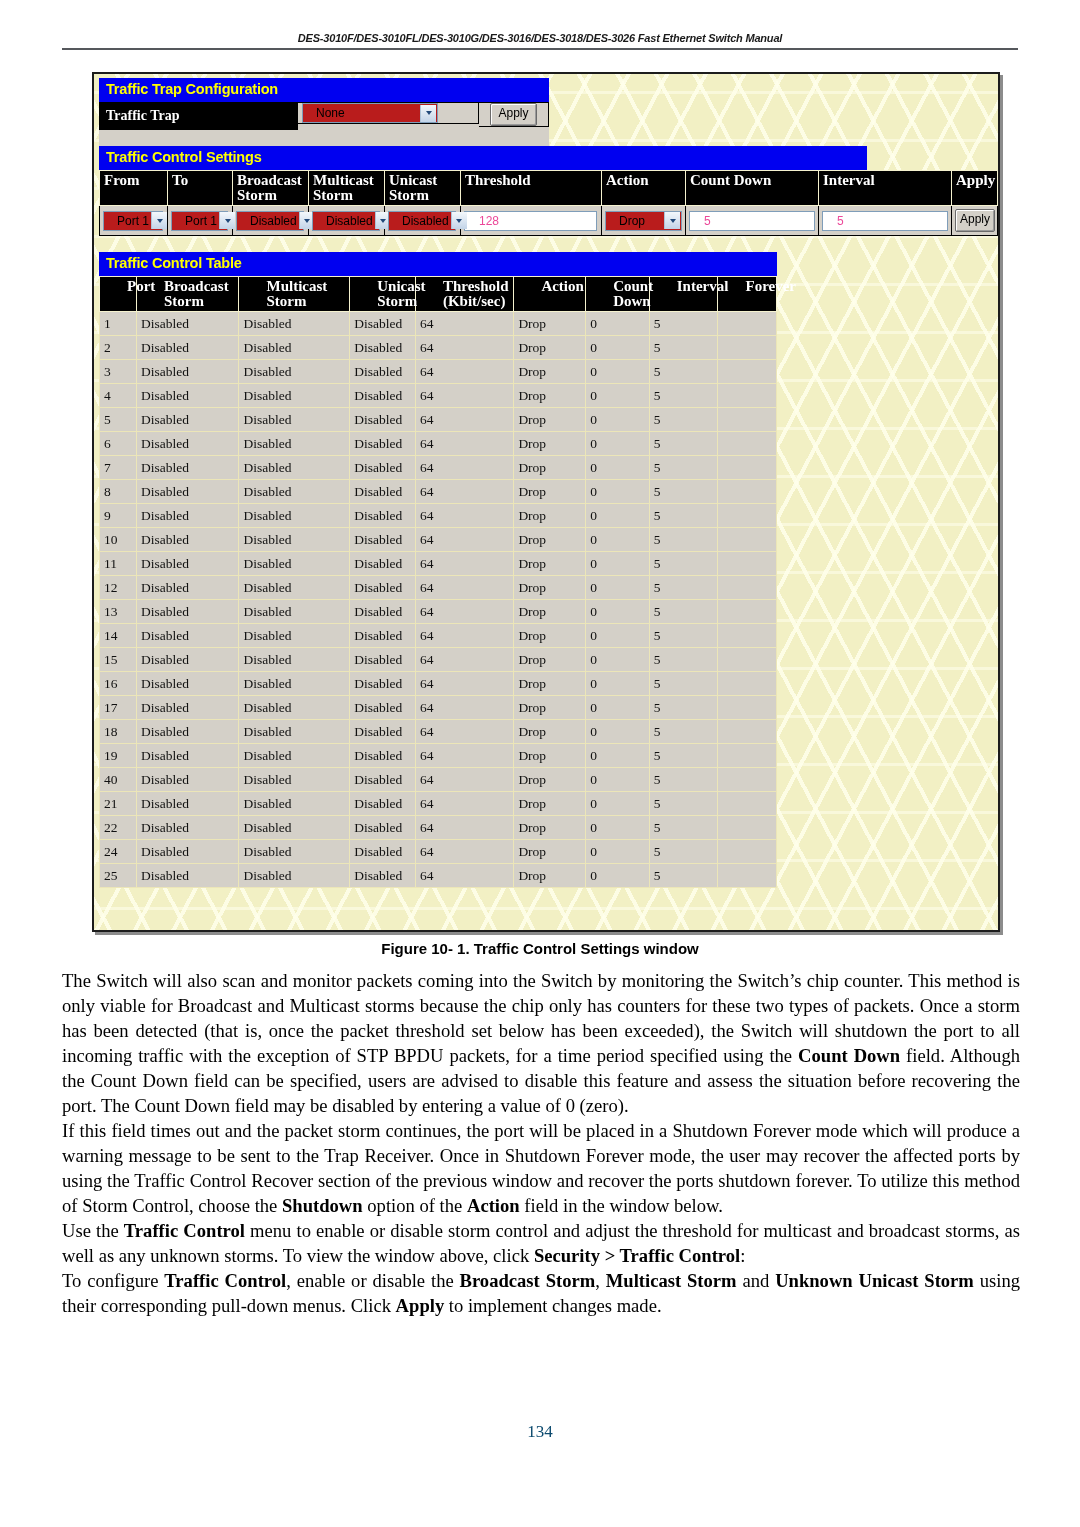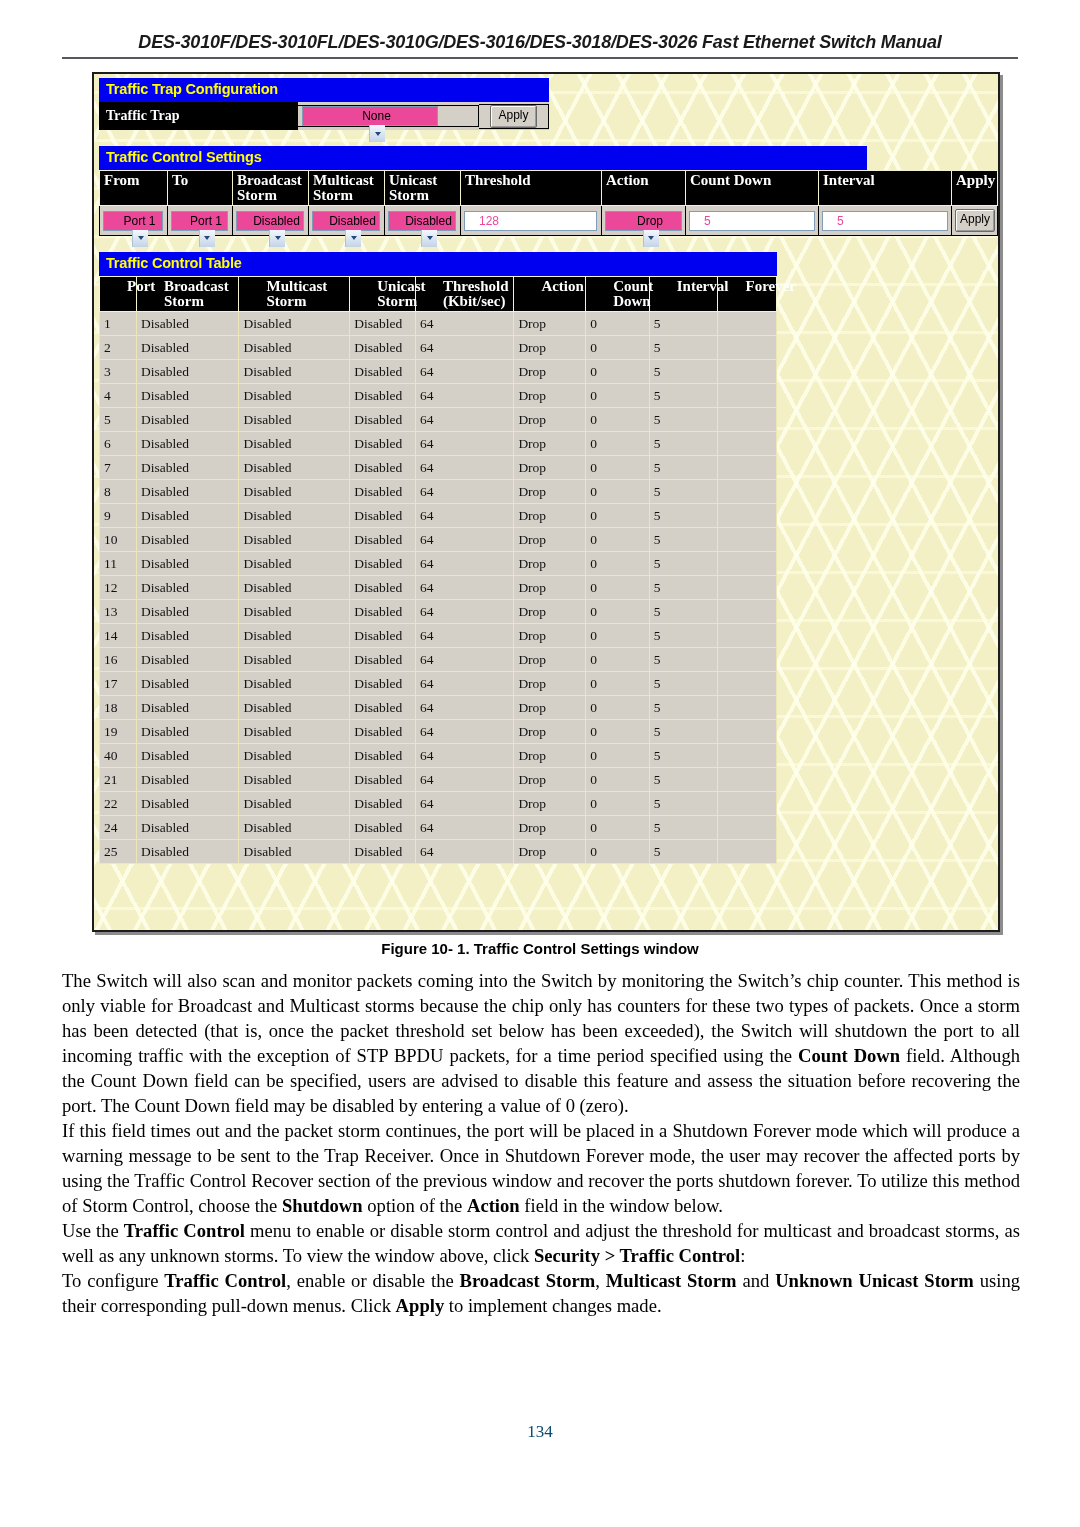--- a/index.html
+++ b/index.html
@@ -21,21 +21,21 @@
     position: absolute;
     left: 62px;
     top: 32px;
     width: 956px;
     text-align: center;
   }
   .page-header .hdr-text {
     font-family: "Liberation Sans", sans-serif;
     font-style: italic;
     font-weight: bold;
-    font-size: 18px;
+    font-size: 11px;
     letter-spacing: -0.2px;
     color: #1a1a1a;
     white-space: nowrap;
   }
   .page-header .hdr-rule {
     margin-top: 4px;
     border-top: 2.5px solid #55585c;
     width: 100%;
   }
 
@@ -87,22 +87,22 @@
     line-height: 17px;
     box-sizing: border-box;
     letter-spacing: -0.2px;
   }
 
   
   #traffic-trap-panel { left: 5px; top: 4px; width: 450px; }
   #traffic-trap-panel .bar-title { width: 450px; height: 24px; }
   .trap-row {
     display: flex;
-    align-items: center;
-    height: 28px;
+    align-items: flex-start;
+    height: 44px;
     width: 450px;
     background: #d4d0c8;
     box-sizing: border-box;
   }
   .trap-label {
     width: 199px;
     background: #000;
     color: #fff;
     font-family: "Liberation Serif", serif;
     font-weight: bold;
@@ -130,30 +130,29 @@
     border-bottom: 1px solid #000;
     border-right: 1px solid #000;
     box-sizing: border-box;
   }
 
   
   .select {
     display: inline-flex;
     align-items: center;
     justify-content: space-between;
-    background: #ec4899;
+    background: #b91c1c;
     border: 1px solid #7f9db9;
     height: 20px;
     box-sizing: border-box;
     font-family: "Liberation Sans", sans-serif;
     font-size: 12px;
     padding-left: 13px;
     color: #000;
     cursor: default;
-    flex-direction: column;
   }
   .select .sel-val { line-height: 18px; white-space: nowrap; }
   .select .arrow-box {
     width: 15px;
     height: 17px;
     margin: 0 1px 0 2px;
     background: linear-gradient(#f4f8fc, #c3d4e8);
     border-left: 1px solid #aec3d8;
     display: flex;
     align-items: center;
@@ -577,20 +576,31 @@
             <td>Disabled</td>
             <td>Disabled</td>
             <td>Disabled</td>
             <td>64</td>
             <td>Drop</td>
             <td>0</td>
             <td>5</td>
             <td></td>
           </tr>
           <tr>
+            <td>15</td>
+            <td>Disabled</td>
+            <td>Disabled</td>
+            <td>Disabled</td>
+            <td>64</td>
+            <td>Drop</td>
+            <td>0</td>
+            <td>5</td>
+            <td></td>
+          </tr>
+          <tr>
             <td>16</td>
             <td>Disabled</td>
             <td>Disabled</td>
             <td>Disabled</td>
             <td>64</td>
             <td>Drop</td>
             <td>0</td>
             <td>5</td>
             <td></td>
           </tr>

